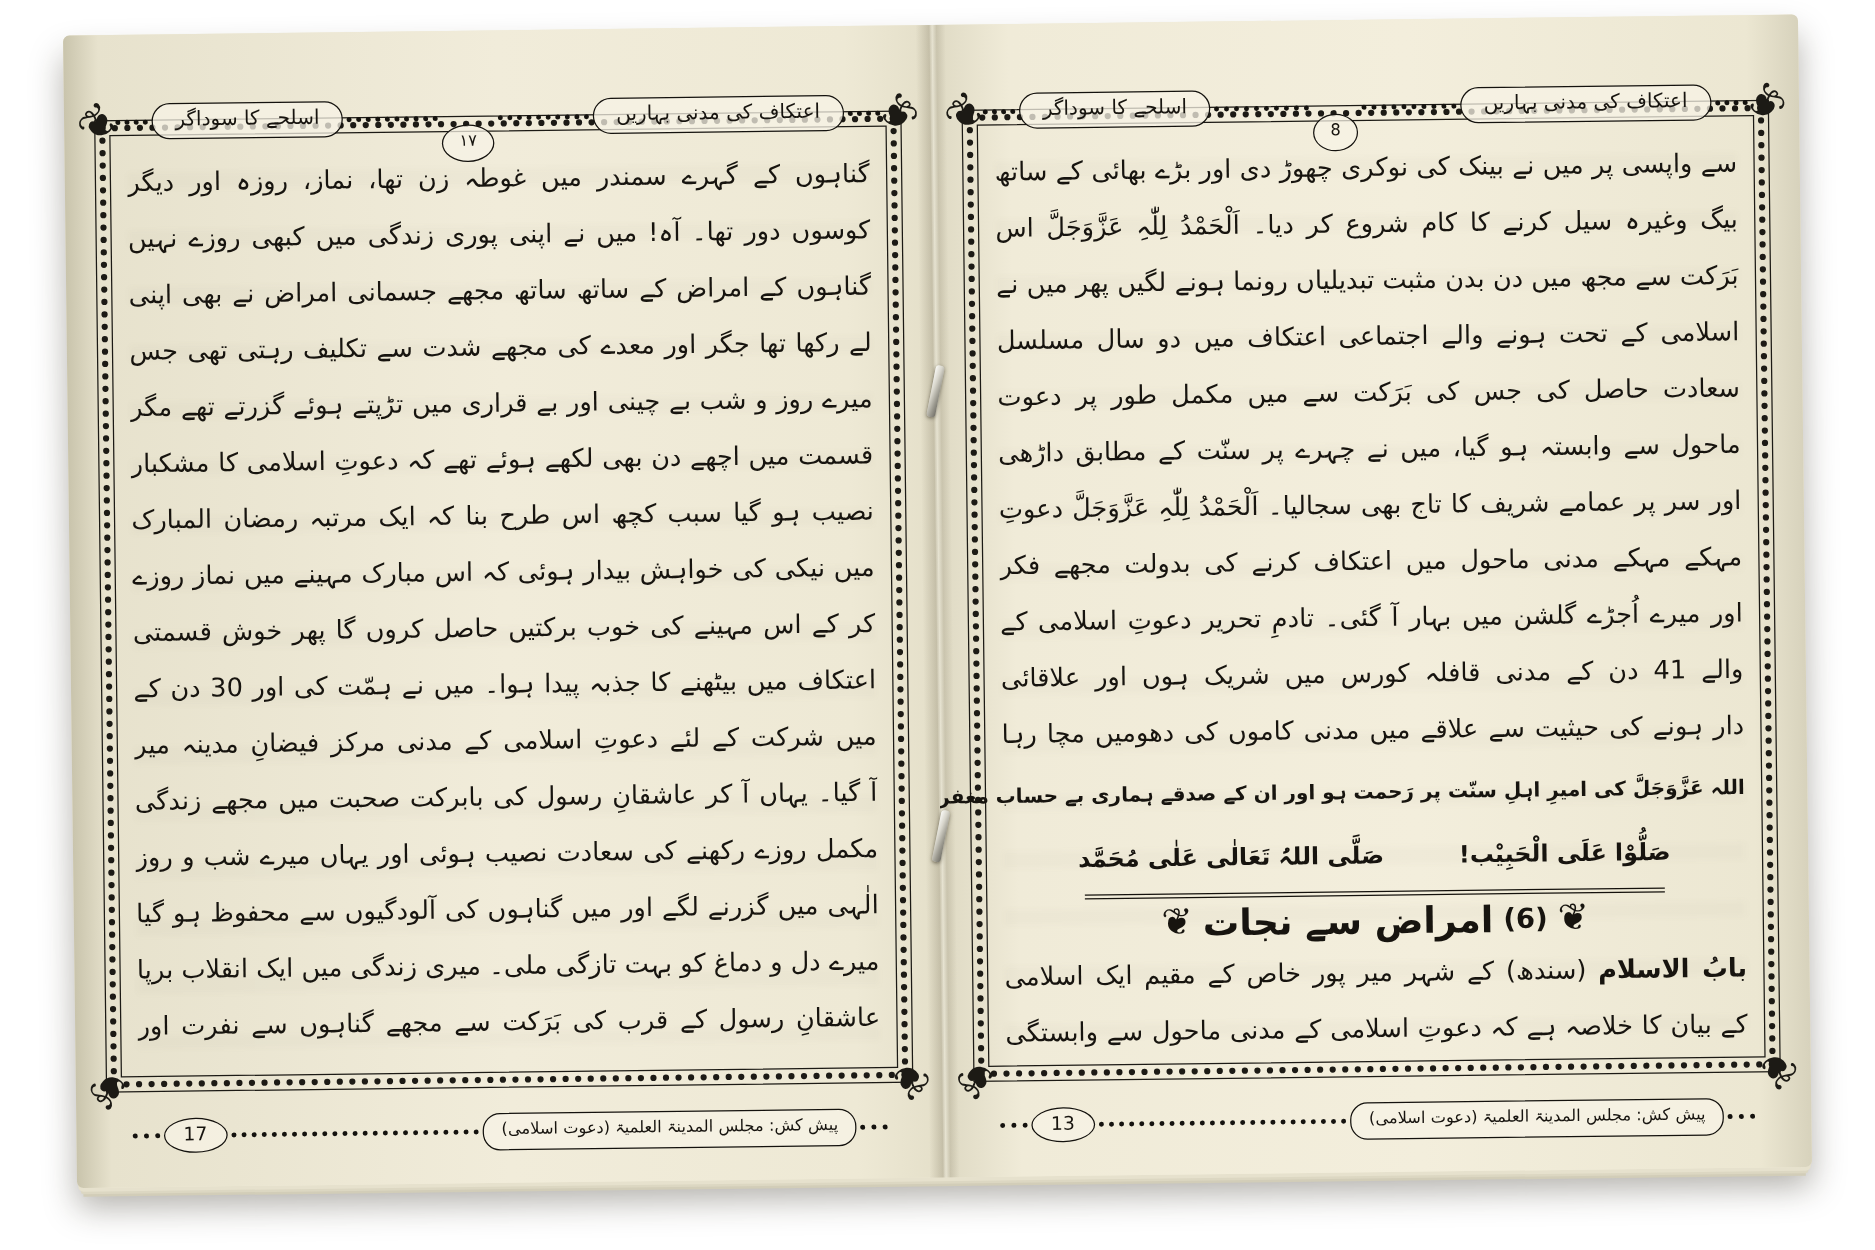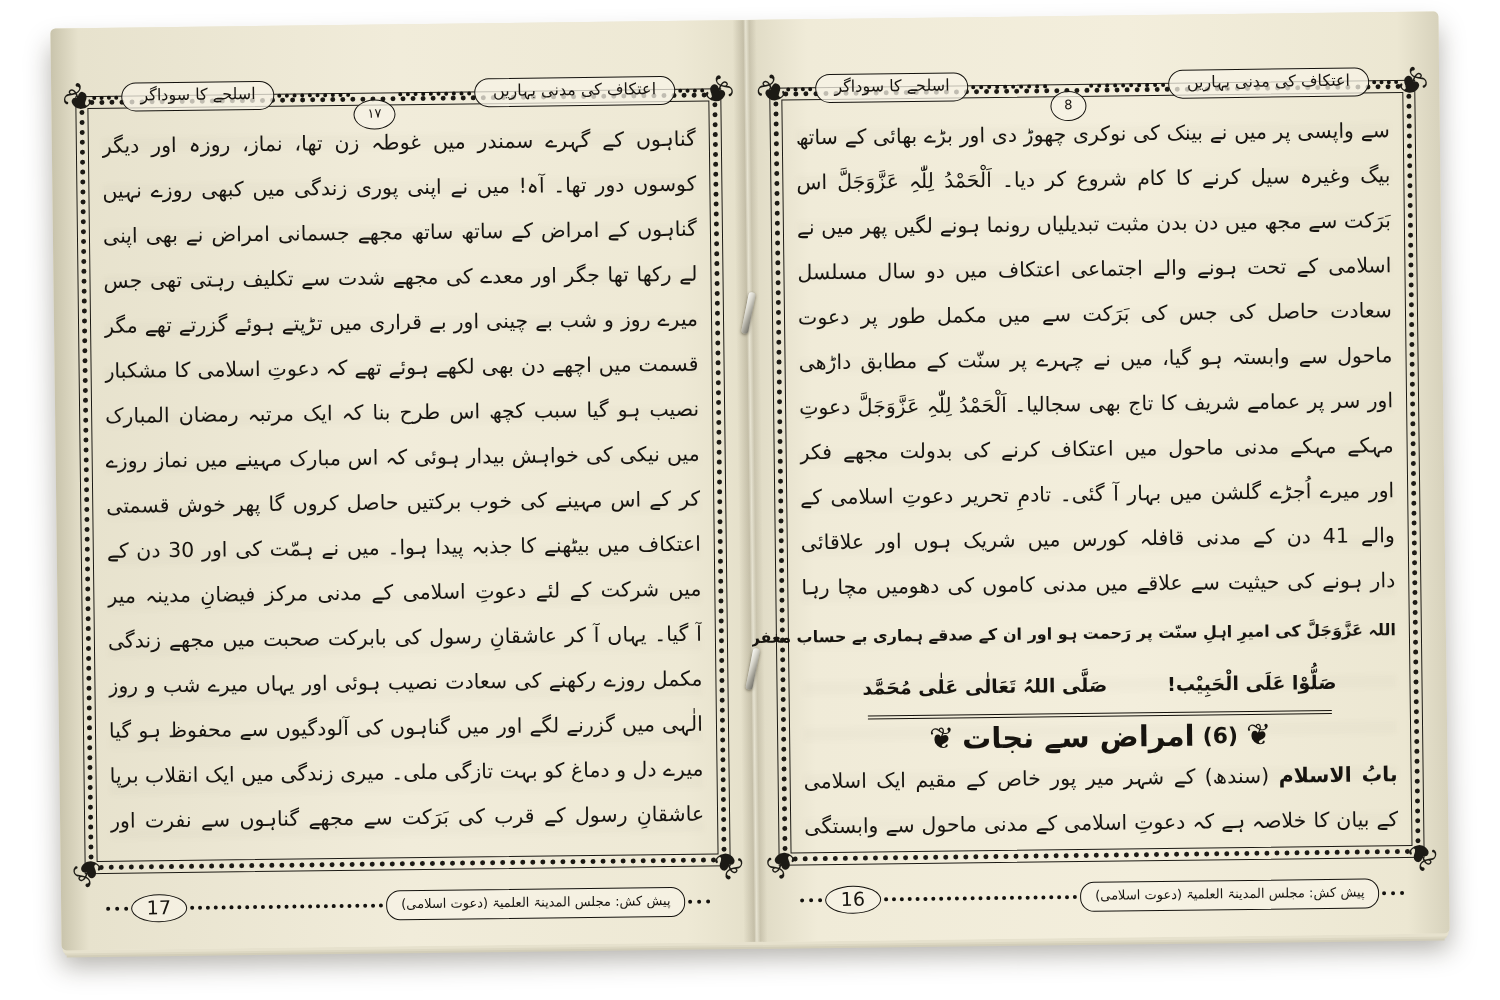--- a/index.html
+++ b/index.html
@@ -48,21 +48,21 @@
   .section .row{display:flex;direction:rtl;align-items:center;justify-content:center;gap:8px;}
   .section .flourish{font-size:30px;line-height:1;}
   .section .s-num{font-size:22px;font-weight:bold;}
   .section .s-title{font-size:29px;font-weight:bold;letter-spacing:0;}
   .lead{font-weight:bold;}
 
   
   .ftr{position:absolute;bottom:26px;left:6%;right:6%;display:flex;align-items:center;z-index:3;}
   .ftr .dots{flex:1;min-width:12px;height:0;border-top:4px dotted #14120e;margin:0 3px;}
   .ftr .dots.short{flex:0 0 22px;}
-  .ftr .badge.pagenum{font-family:"DejaVu Sans",sans-serif;font-size:19px;border-radius:50%;padding:1px 15px 3px;}
+  .ftr .badge.pagenum{font-family:"DejaVu Sans",sans-serif;font-size:15px;border-radius:50%;padding:1px 15px 3px;}
   .ftr .badge.pub{font-size:13px;direction:rtl;padding:2px 14px 4px;border-radius:14px;}
 
   
   .staple{position:absolute;left:calc(50% - 3px);width:7px;height:42px;border-radius:3px;
     background:linear-gradient(100deg,#fbfbf8 0%,#d8d6cc 35%,#9c9a90 70%,#706e66 100%);
     box-shadow:0 1px 3px rgba(40,35,20,.55);transform:rotate(12deg);z-index:4;}
   .staple.s1{top:272px;}
   .staple.s2{top:628px;}
 </style>
 </head>
@@ -199,21 +199,21 @@
         </div>
 
         <div class="line">
           <span class="lead">بابُ الاسلام</span><span> (سندھ) کے شہر میر پور خاص کے مقیم ایک اسلامی بھائی</span>
         </div>
         <div class="line">کے بیان کا خلاصہ ہے کہ دعوتِ اسلامی کے مدنی ماحول سے وابستگی سے پہلے میں</div>
       </div>
 
       <div class="ftr">
         <span class="dots short"></span>
-        <span class="badge pagenum">16</span>
+        <span class="badge pagenum">13</span>
         <span class="dots"></span>
         <span class="badge pub">پیش کش: مجلس المدینۃ العلمیۃ (دعوت اسلامی)</span>
         <span class="dots short"></span>
       </div>
     </div>
 
     <div class="staple s1"></div>
     <div class="staple s2"></div>
   </div>
 </div>

